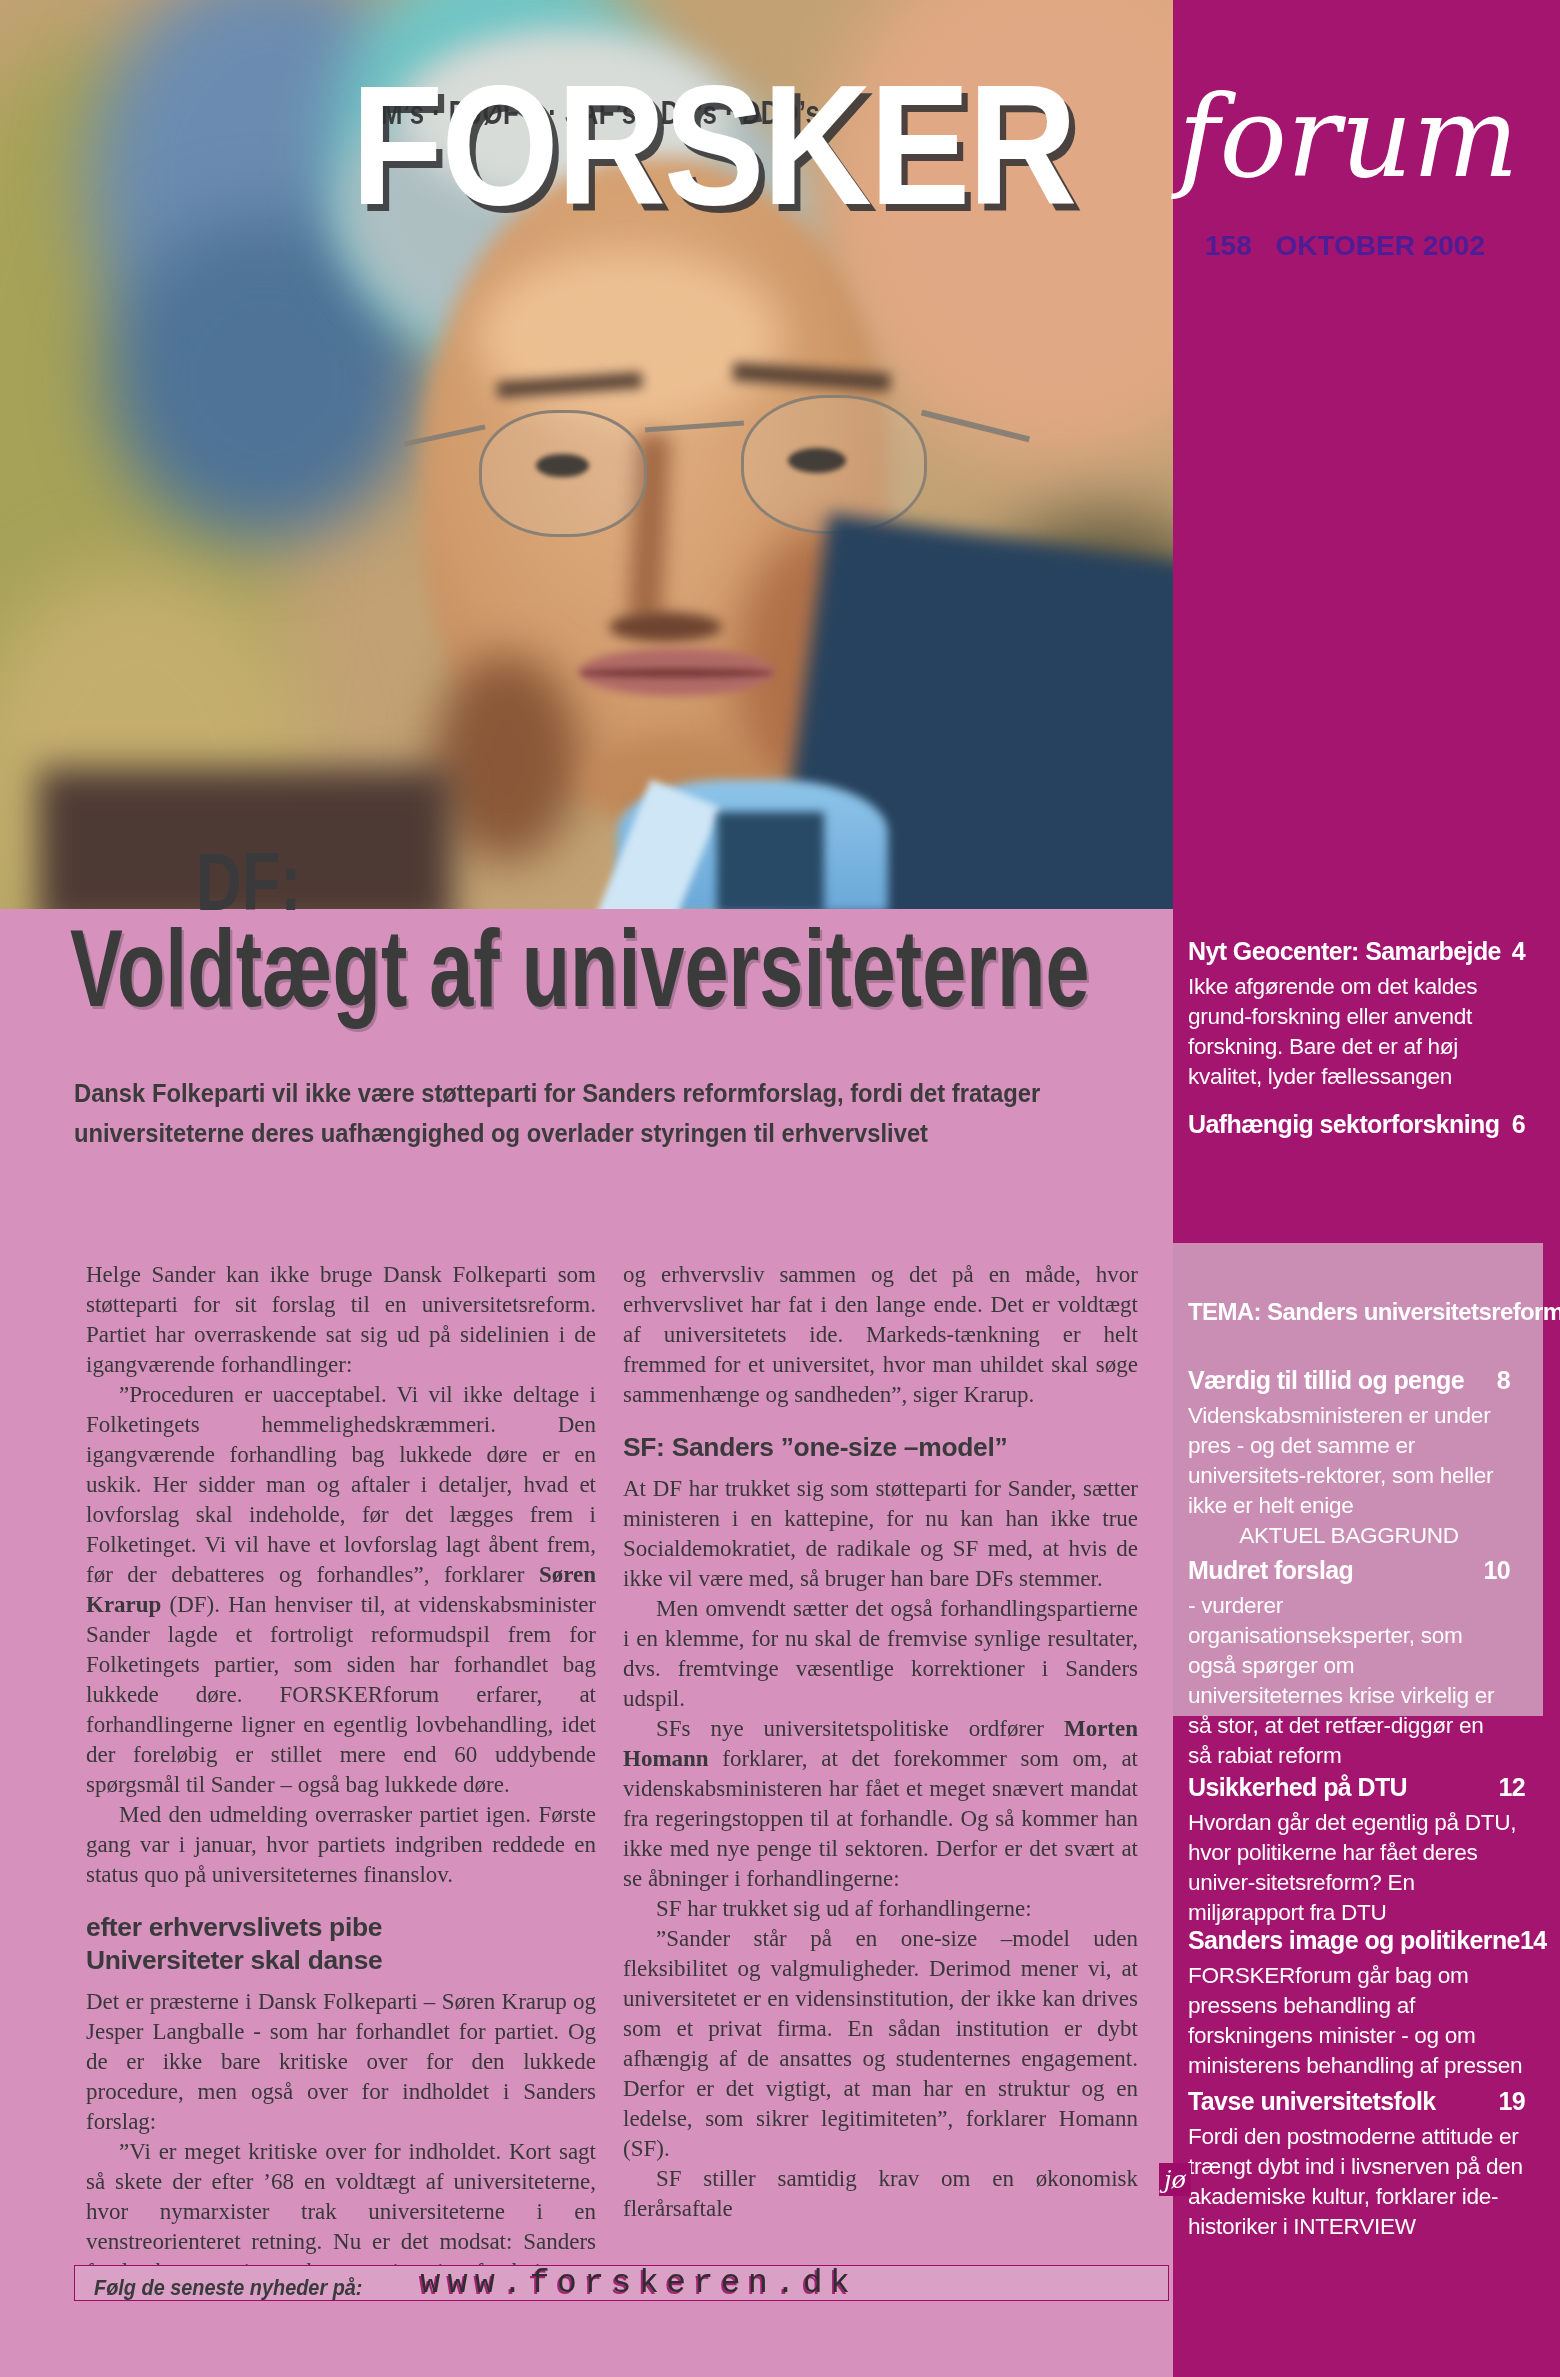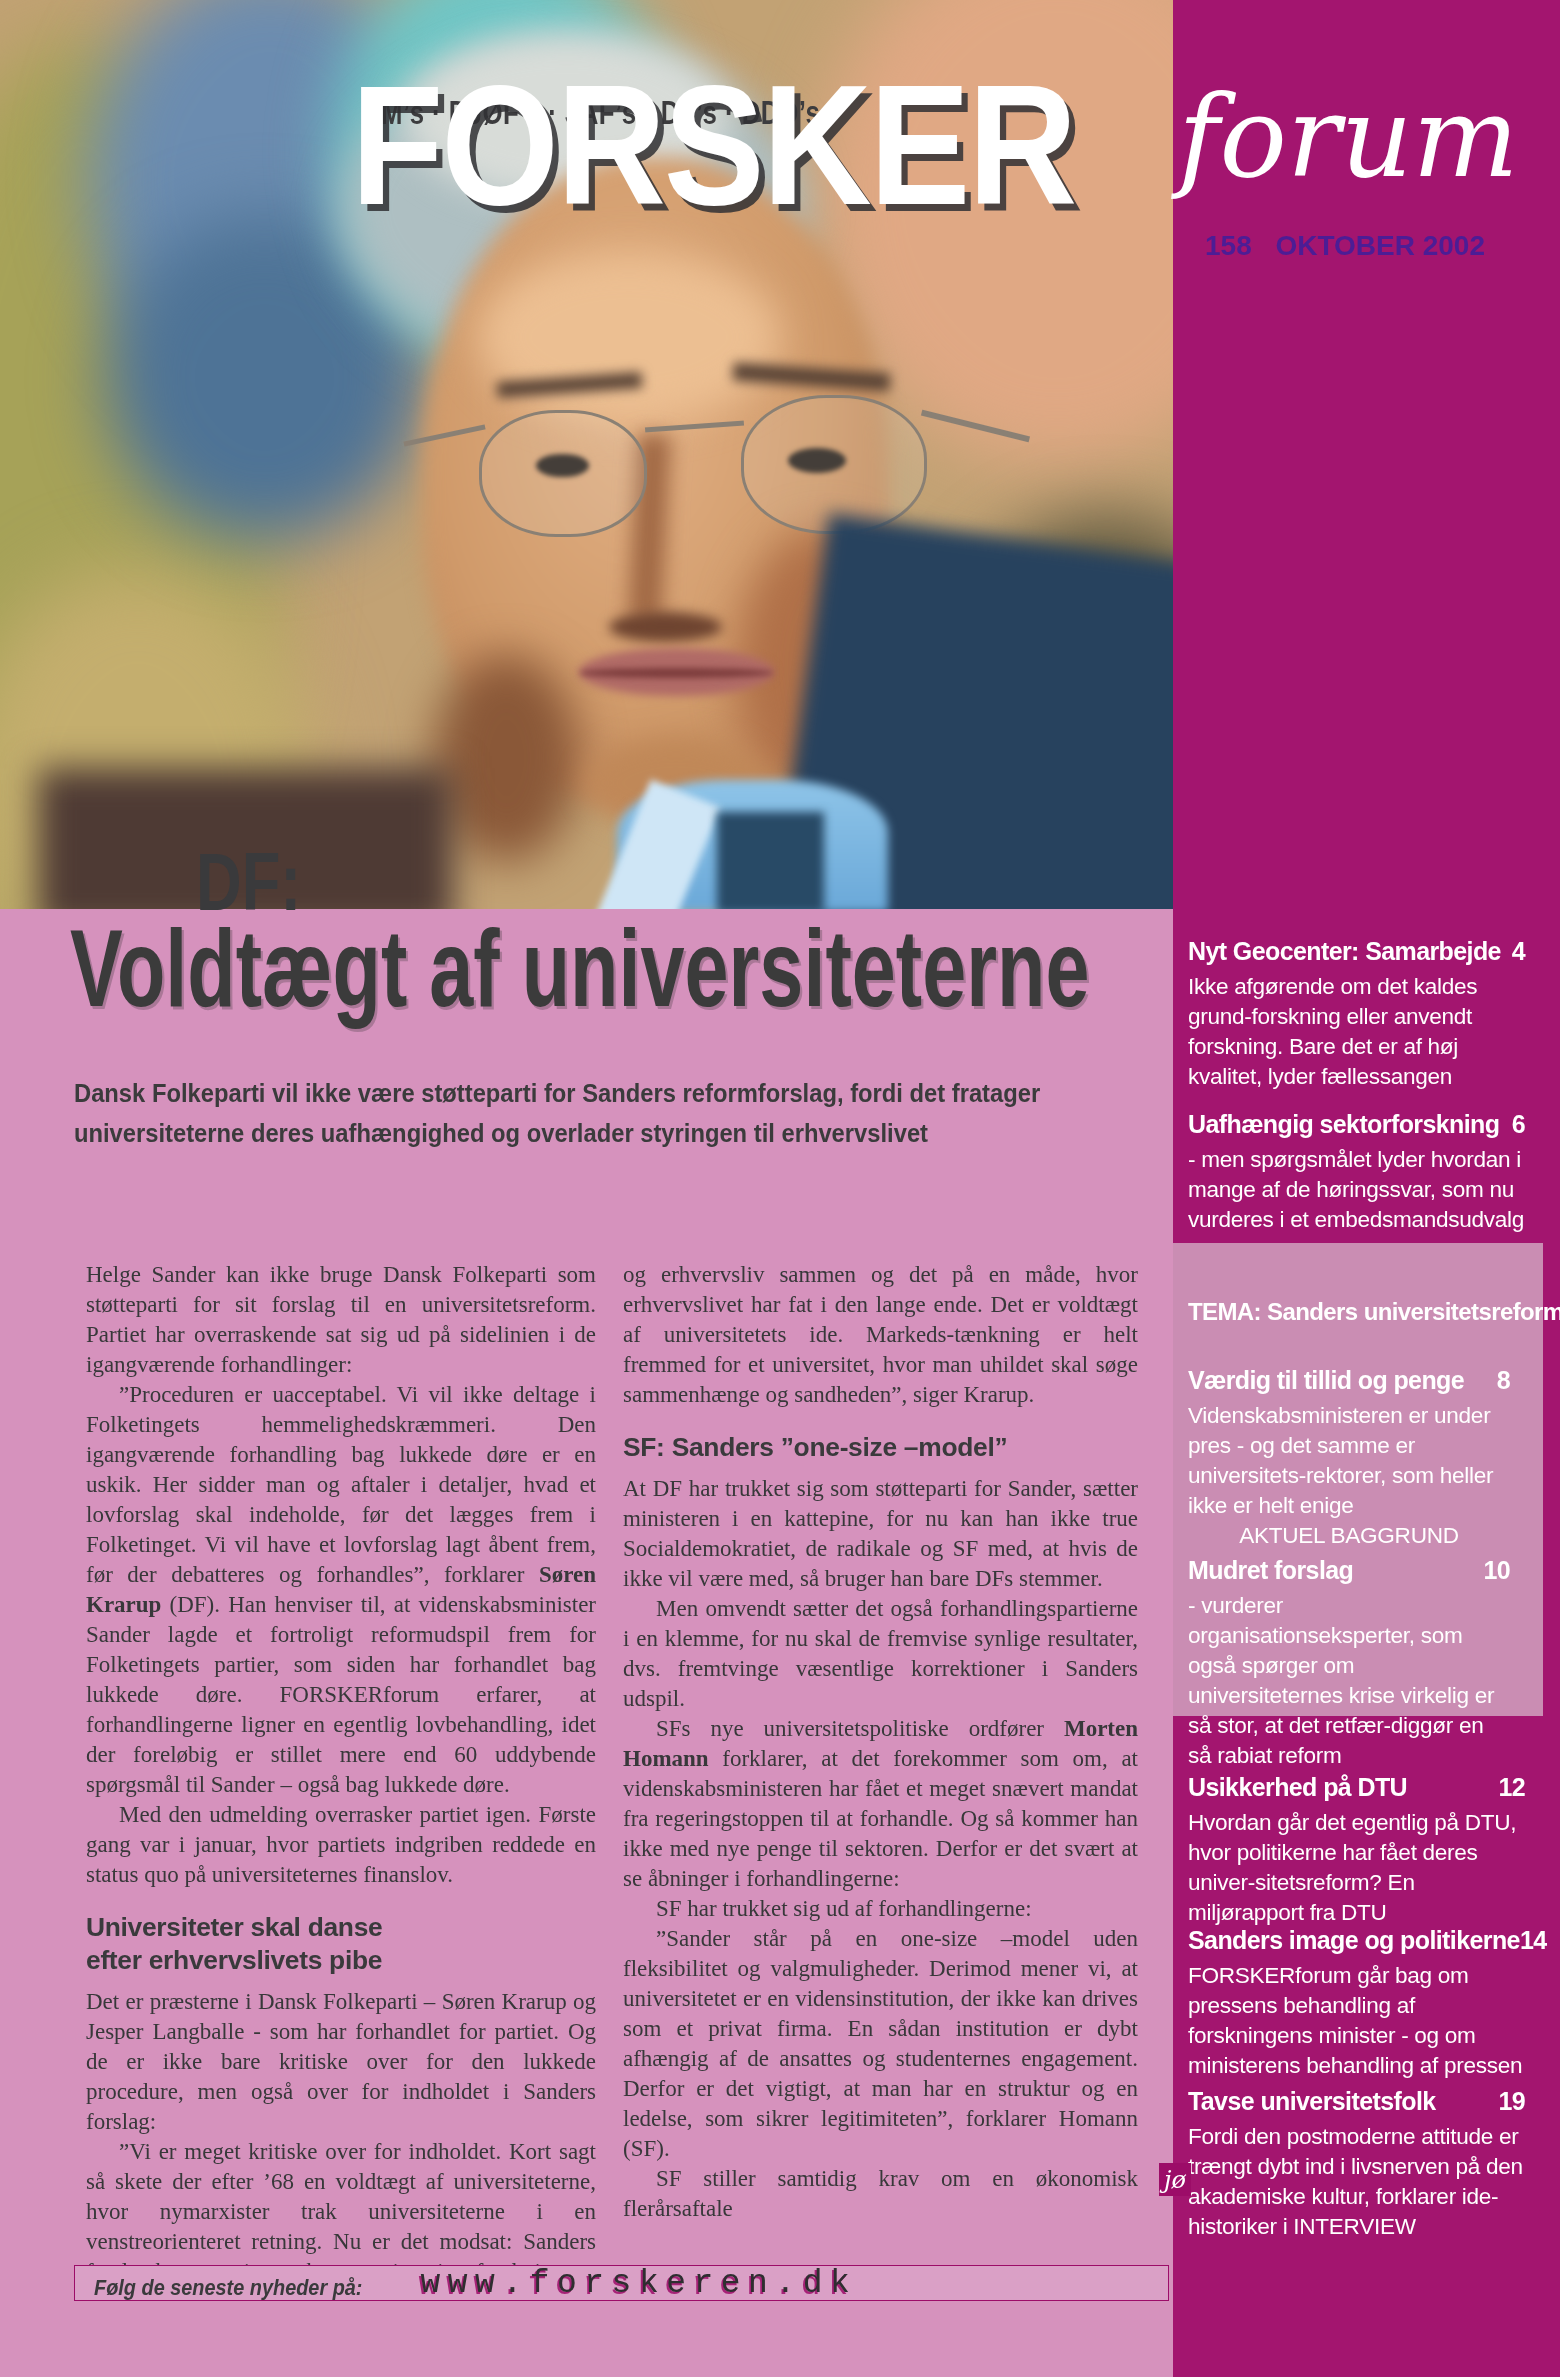--- a/index.html
+++ b/index.html
@@ -146,21 +146,20 @@
         <span>Nyt Geocenter: Samarbejde</span>
         <span>4</span>
       </div>
       <div class="sb-text">Ikke afgørende om det kaldes grund-forskning eller anvendt forskning. Bare det er af høj kvalitet, lyder fællessangen</div>
     </div>
     <div class="sb-item" style="top:1110px;">
       <div class="sb-title-row">
         <span>Uafhængig sektorforskning</span>
         <span>6</span>
       </div>
-      <div class="sb-text">- men spørgsmålet lyder hvordan i mange af de høringssvar, som nu vurderes i et embedsmandsudvalg</div>
     </div>
 
     <div class="tema-box">
       <div class="tema-head">TEMA: Sanders universitetsreform</div>
       <div class="sb-item" style="top:123px;">
         <div class="sb-title-row">
           <span>Værdig til tillid og penge</span>
           <span>8</span>
         </div>
         <div class="sb-text">Videnskabsministeren er under pres - og det samme er universitets-rektorer, som heller ikke er helt enige</div>
@@ -219,22 +218,22 @@
   <div class="standfirst">
     <div><span class="cond">Dansk Folkeparti vil ikke være støtteparti for Sanders reformforslag, fordi det fratager</span></div>
     <div><span class="cond">universiteterne deres uafhængighed og overlader styringen til erhvervslivet</span></div>
   </div>
 
   <div class="col col-left">
     <p>Helge Sander kan ikke bruge Dansk Folkeparti som støtteparti for sit forslag til en universitetsreform. Partiet har overraskende sat sig ud på sidelinien i de igangværende forhandlinger:</p>
     <p class="ind"><span>”Proceduren er uacceptabel. Vi vil ikke deltage i Folketingets hemmelighedskræmmeri. Den igangværende forhandling bag lukkede døre er en uskik. Her sidder man og aftaler i detaljer, hvad et lovforslag skal indeholde, før det lægges frem i Folketinget. Vi vil have et lovforslag lagt åbent frem, før der debatteres og forhandles”, forklarer </span><span class="bname">Søren Krarup</span><span> (DF). Han henviser til, at videnskabsminister Sander lagde et fortroligt reformudspil frem for Folketingets partier, som siden har forhandlet bag lukkede døre. FORSKERforum erfarer, at forhandlingerne ligner en egentlig lovbehandling, idet der foreløbig er stillet mere end 60 uddybende spørgsmål til Sander – også bag lukkede døre.</span></p>
     <p class="ind">Med den udmelding overrasker partiet igen. Første gang var i januar, hvor partiets indgriben reddede en status quo på universiteternes finanslov.</p>
     <div class="col-subhead">
+      <div>efter erhvervslivets pibe</div>
       <div>Universiteter skal danse</div>
-      <div>efter erhvervslivets pibe</div>
     </div>
     <p>Det er præsterne i Dansk Folkeparti – Søren Krarup og Jesper Langballe - som har forhandlet for partiet. Og de er ikke bare kritiske over for den lukkede procedure, men også over for indholdet i Sanders forslag:</p>
     <p class="ind">”Vi er meget kritiske over for indholdet. Kort sagt så skete der efter ’68 en voldtægt af universiteterne, hvor nymarxister trak universiteterne i en venstreorienteret retning. Nu er det modsat: Sanders forslag har som sigte at knytte universitetsforskning</p>
   </div>
 
   <div class="col col-right">
     <p>og erhvervsliv sammen og det på en måde, hvor erhvervslivet har fat i den lange ende. Det er voldtægt af universitetets ide. Markeds-tænkning er helt fremmed for et universitet, hvor man uhildet skal søge sammenhænge og sandheden”, siger Krarup.</p>
     <div class="col-subhead">SF: Sanders ”one-size –model”</div>
     <p>At DF har trukket sig som støtteparti for Sander, sætter ministeren i en kattepine, for nu kan han ikke true Socialdemokratiet, de radikale og SF med, at hvis de ikke vil være med, så bruger han bare DFs stemmer.</p>
     <p class="ind">Men omvendt sætter det også forhandlingspartierne i en klemme, for nu skal de fremvise synlige resultater, dvs. fremtvinge væsentlige korrektioner i Sanders udspil.</p>

